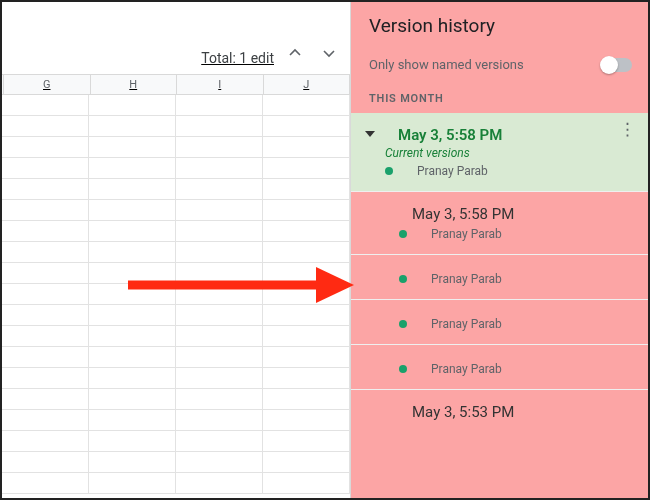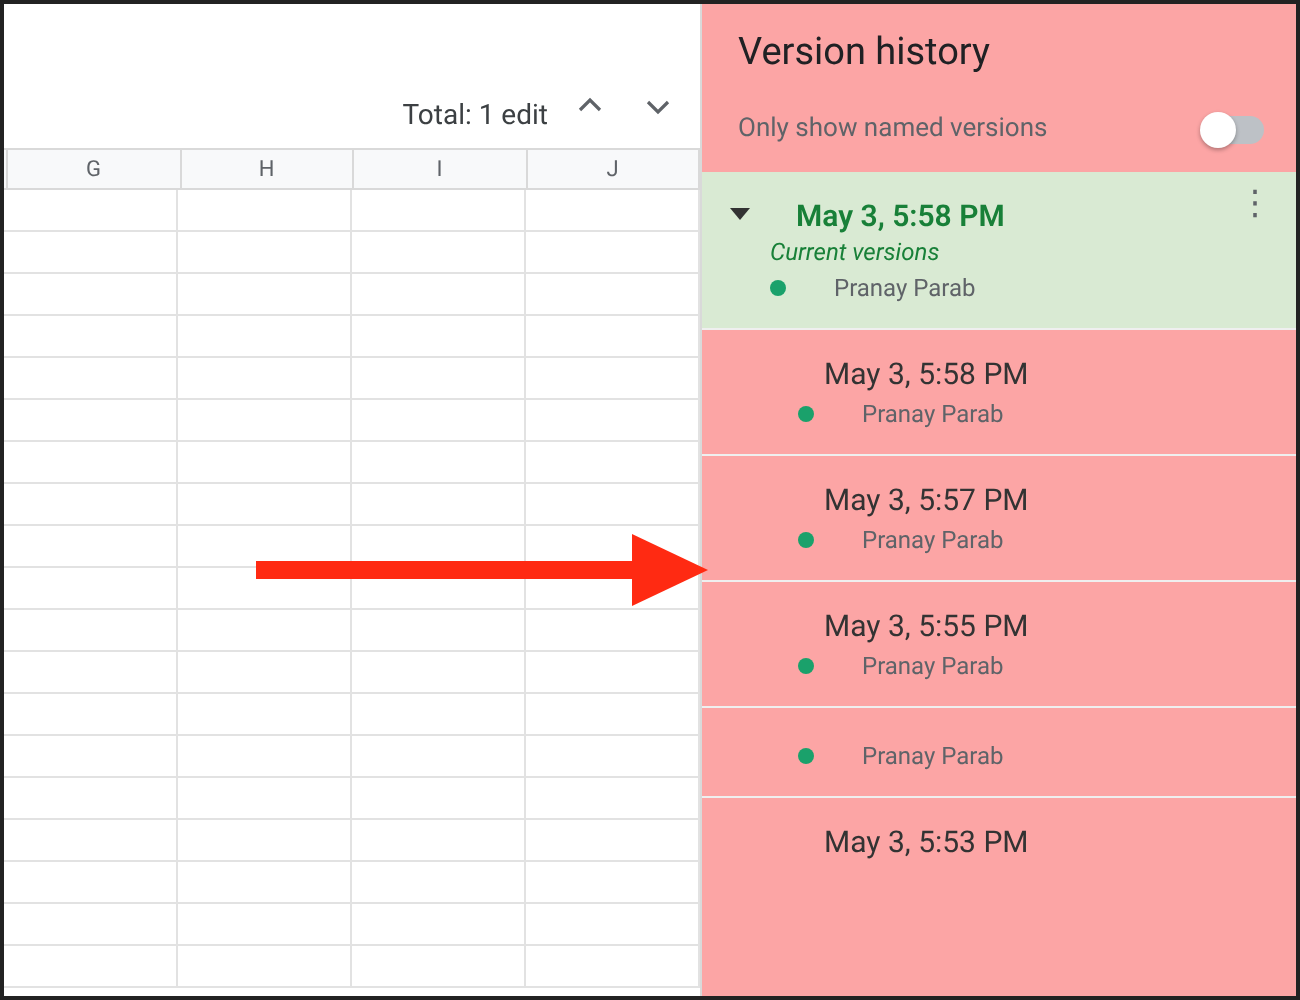--- a/index.html
+++ b/index.html
@@ -14,20 +14,21 @@
   .app {
     display: flex;
     width: 100%; height: 100%;
   }
   
   .sheet {
     flex: 1 1 auto;
     display: flex;
     flex-direction: column;
     min-width: 0;
+    text-decoration: underline;
   }
   .sheet-top {
     height: 72px;
     display: flex;
     align-items: flex-end;
     justify-content: flex-end;
     padding: 0 8px 8px 0;
     gap: 8px;
   }
   .edit-count {
@@ -336,47 +337,46 @@
   </div>
 
   <div class="panel">
     <div class="panel-title">Version history</div>
     <div class="panel-opt">
       <span>Only show named versions</span>
       <div class="toggle">
         <div class="toggle-knob"></div>
       </div>
     </div>
+    <div class="panel-label">THIS MONTH</div>
     <div class="versions" id="versions">
         <div class="version selected">
           <div class="tri"></div>
           <div class="kebab">⋮</div>
           <div class="ver-time">May 3, 5:58 PM</div>
           <div class="ver-sub">Current versions</div>
           <div class="ver-editor">
             <div class="dot"></div>
             <span>Pranay Parab</span>
           </div>
         </div>
         <div class="version sub">
           <div class="ver-time">May 3, 5:58 PM</div>
           <div class="ver-editor">
             <div class="dot"></div>
             <span>Pranay Parab</span>
           </div>
         </div>
         <div class="version sub">
-          <div class="ver-time">May 3, 5:57 PM</div>
-          <div class="ver-editor">
-            <div class="dot"></div>
-            <span>Pranay Parab</span>
-          </div>
-        </div>
-        <div class="version sub">
-          <div class="ver-time">May 3, 5:55 PM</div>
+          <div class="ver-editor">
+            <div class="dot"></div>
+            <span>Pranay Parab</span>
+          </div>
+        </div>
+        <div class="version sub">
           <div class="ver-editor">
             <div class="dot"></div>
             <span>Pranay Parab</span>
           </div>
         </div>
         <div class="version sub">
           <div class="ver-editor">
             <div class="dot"></div>
             <span>Pranay Parab</span>
           </div>

